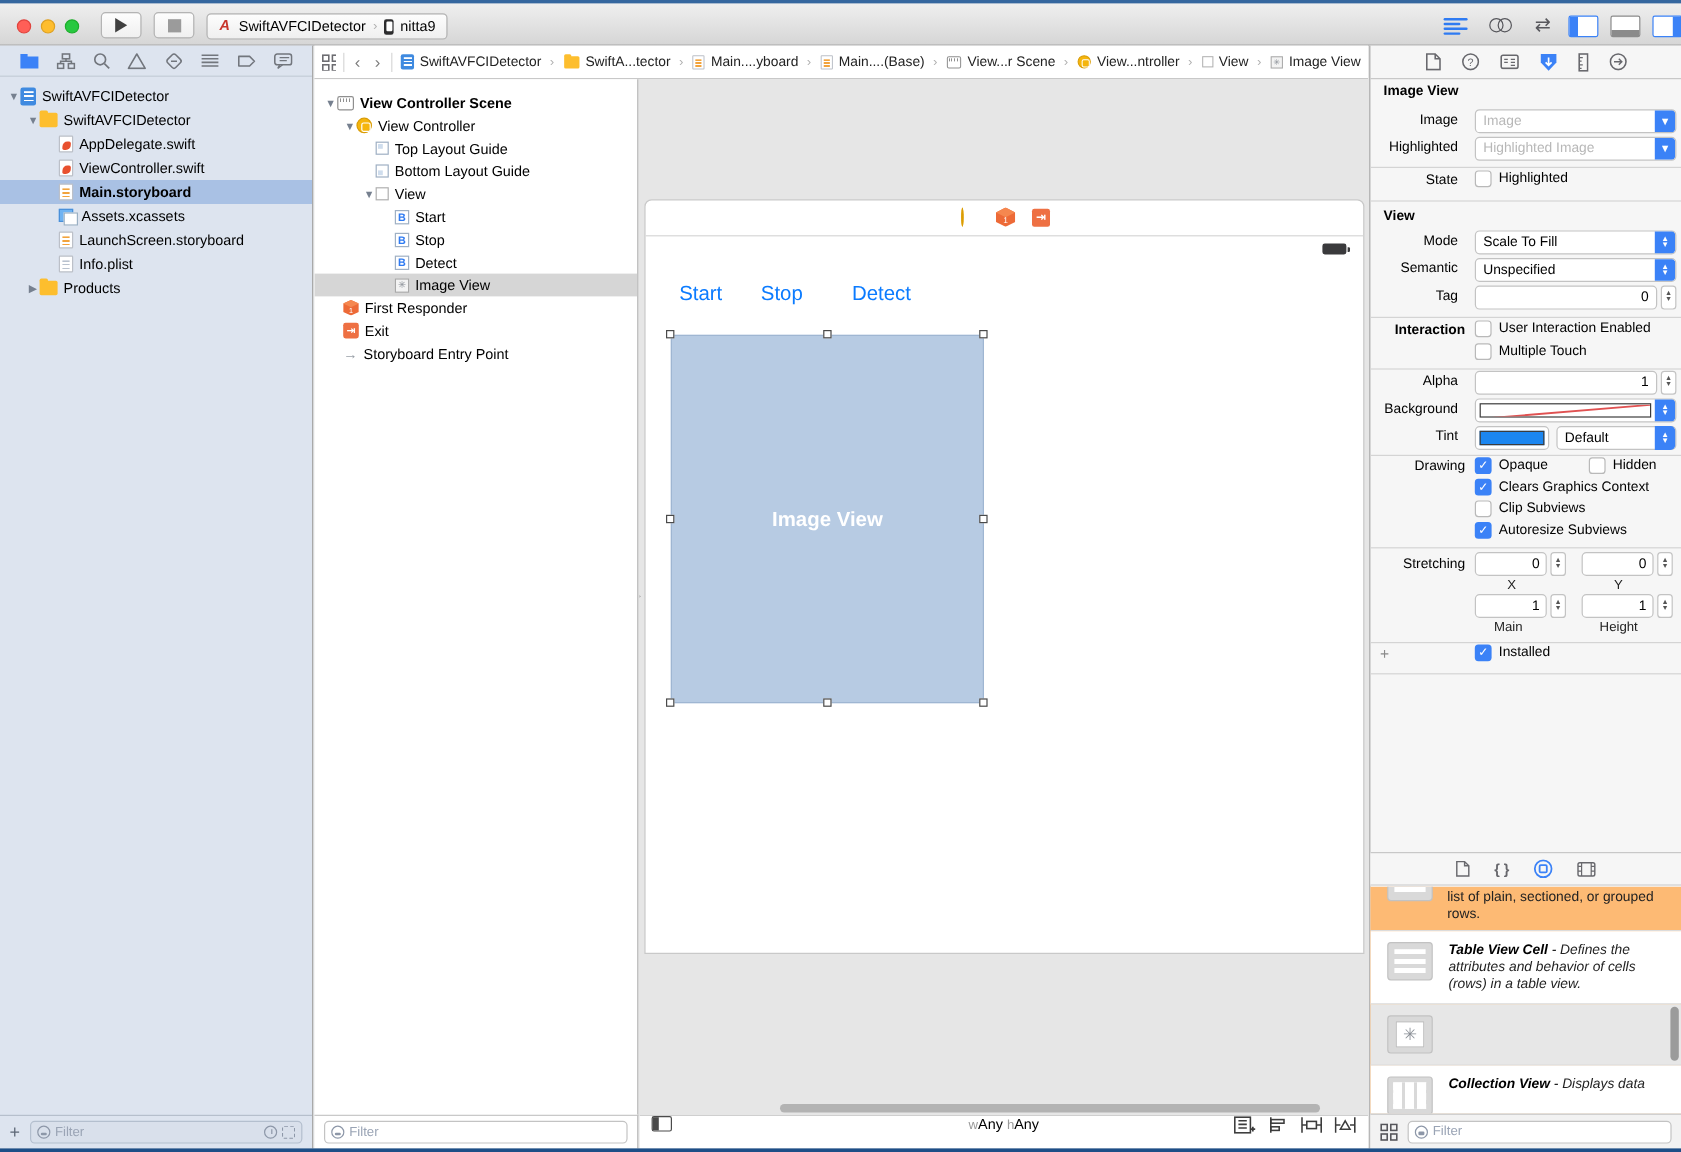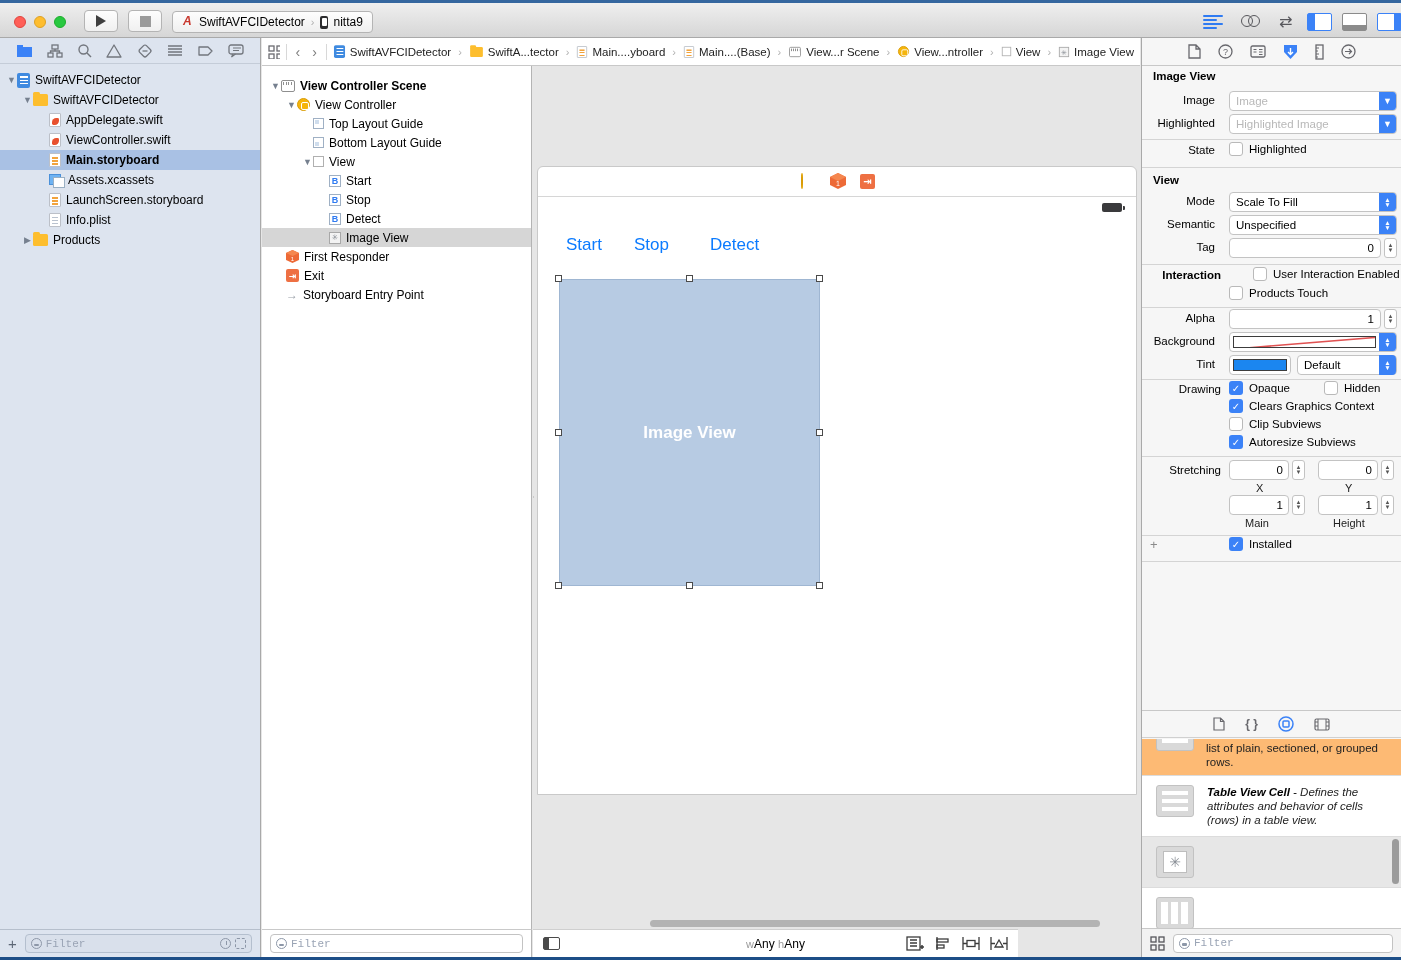--- a/index.html
+++ b/index.html
@@ -64,21 +64,21 @@
   .proj-icon { width:13px; height:15px; background:#3f8ae0; border-radius:2px; }
   .proj-icon::after { content:""; position:absolute; left:2.5px; top:3px; width:8px; height:9px; background:repeating-linear-gradient(#fff 0 1.5px, #3f8ae0 1.5px 3.5px); }
   .folder-icon { width:15px; height:12px; background:#fdbe2e; border-radius:1.5px; }
   .folder-icon::before { content:""; position:absolute; top:-2.5px; left:0; width:7px; height:3px; background:#fdbe2e; border-radius:1.5px 1.5px 0 0; }
   .assets-icon { width:14px; height:12px; }
   .assets-icon::before { content:""; position:absolute; left:0; top:0; width:10px; height:9px; background:#6fb3f2; border:1px solid #4a90d9; }
   .assets-icon::after { content:""; position:absolute; left:4px; top:3px; width:10px; height:9px; background:#fff; border:1px solid #9ab0c4; }
   #nav-bottom { position:absolute; left:0; right:0; bottom:0; height:28px; border-top:1px solid #b6bfcc; display:flex; align-items:center; padding:0 8px; gap:8px; }
   .plus-btn { font-size:15px; color:#5d6below57; color:#5d6776; }
   .filter-field { flex:1; height:19px; border:1px solid #b4bfce; border-radius:4px; background:#d9e0eb; display:flex; align-items:center; padding:0 5px; gap:4px; }
-  .filter-field input { border:none; outline:none; background:transparent; font-size:11px; flex:1; min-width:0; color:#333; font-family:Liberation Mono, monospace; }
+  .filter-field input { border:none; outline:none; background:transparent; font-size:11px; flex:1; min-width:0; color:#333; font-family:Liberation Sans, sans-serif; }
   .filter-field input::placeholder { color:#9aa4b5; }
   .filter-glyph { width:11px; height:11px; border:1px solid #8d97a8; border-radius:50%; position:relative; flex:none; }
   .filter-glyph::after { content:""; position:absolute; left:2px; right:2px; top:4.5px; height:2.5px; background:#8d97a8; border-radius:1px; }
   .clock-glyph { width:11px; height:11px; border:1px solid #8d97a8; border-radius:50%; position:relative; flex:none; }
   .clock-glyph::after { content:""; position:absolute; left:4.5px; top:2px; width:1px; height:4px; background:#8d97a8; }
   .dashedbox-glyph { width:11px; height:11px; border:1px dashed #8d97a8; border-radius:2px; flex:none; }
 
   
   #editor-header { top:38px; left:262px; width:878px; height:28px; background:#fff; border-bottom:1px solid #c8c8c8; display:flex; align-items:center; padding:0 6px; gap:6px; font-size:11.5px; }
   .jb-sep { width:1px; height:16px; background:#d8d8d8; }
@@ -115,21 +115,21 @@
   .vc-big::after { content:""; position:absolute; left:3px; top:3px; width:7px; height:7px; border:1.8px solid #fff; border-radius:2px; }
   .exit-big { width:15px; height:15px; background:#ee7043; border-radius:2px; color:#fff; font-size:10px; font-weight:bold; display:flex; align-items:center; justify-content:center; }
   .battery { position:absolute; right:14px; top:36px; width:20px; height:9px; background:#3a3a3c; border-radius:2px; }
   .battery::after { content:""; position:absolute; right:-3px; top:2.5px; width:2px; height:4px; background:#3a3a3c; border-radius:0 1px 1px 0; }
   .canvas-btn { position:absolute; font-size:17px; color:#0b7bff; }
   #image-view-rect { position:absolute; left:21px; top:112px; width:261px; height:307px; background:#b7cbe3; border:1px solid #9fb6d2; display:flex; align-items:center; justify-content:center; }
   #image-view-rect .iv-label { color:#fff; font-weight:bold; font-size:17px; }
   .handle { position:absolute; width:7px; height:7px; background:#fff; border:1px solid #4a4a4a; }
   #hscroll { left:117px; bottom:2px; width:450px; height:7px; background:#b3b3b3; border-radius:4px; }
   #splitter-handle { top:425px; left:-6px; width:0; height:0; border-top:6px solid transparent; border-bottom:6px solid transparent; border-left:7px solid #9a9a9a; }
-  #canvas-bottom { position:absolute; left:533px; width:485px; bottom:3px; height:28px; background:#fff; border-top:1px solid #cfcfcf; display:flex; align-items:center; padding:0 10px; }
+  #canvas-bottom { position:absolute; left:533px; width:607px; bottom:3px; height:28px; background:#fff; border-top:1px solid #cfcfcf; display:flex; align-items:flex-start; padding:0 10px; }
   .outline-toggle { width:17px; height:13px; border:1.5px solid #4a4a4a; border-radius:2px; position:relative; }
   .outline-toggle::after { content:""; position:absolute; left:0; top:0; bottom:0; width:5px; background:#4a4a4a; }
   #size-class { position:absolute; left:0; right:0; text-align:center; font-size:12px; color:#000; }
   #size-class .dim { color:#9a9a9a; font-size:11px; }
   #constraint-icons { margin-left:auto; display:flex; gap:10px; align-items:center; }
   #constraint-icons svg { display:block; }
 
   
   #inspector { top:38px; left:1141px; right:0; bottom:3px; background:#f6f6f6; border-left:1px solid #a9a9a9; }
   #insp-tabs { height:28px; border-bottom:1px solid #c8c8c8; display:flex; align-items:center; justify-content:center; gap:17px; }
@@ -575,27 +575,27 @@
     <span class="num-field">
         <span>0</span>
       </span>
     <span class="stepper">
         <span>▲</span>
         <span>▼</span>
       </span>
   </div>
   <div class="sep" style="top:226px;"></div>
   <span class="insp-label" style="top:231px;font-weight:bold;">Interaction</span>
-  <span class="cb-row" style="left:87px; top:229px;margin-left:24px;">
+  <span class="cb-row" style="left:87px; top:229px;">
       <span class="cb off"></span>
       <span>User Interaction Enabled</span>
     </span>
   <span class="cb-row" style="left:87px; top:248px;">
       <span class="cb off"></span>
-      <span>Products Touch</span>
+      <span>Multiple Touch</span>
     </span>
   <div class="sep" style="top:269px;"></div>
   <div class="insp-row" style="top:271px;">
     <span class="insp-label">Alpha</span>
     <span class="num-field">
         <span>1</span>
       </span>
     <span class="stepper">
         <span>▲</span>
         <span>▼</span>
@@ -718,20 +718,21 @@
       </div>
       <div class="lib-row hl">
         <span class="lib-thumb">
             <span class="palm">✳</span>
           </span>
       </div>
       <div class="lib-row">
         <span class="lib-thumb">
             <span class="cv-grid"></span>
           </span>
+        <span class="lib-text"><b>Collection View</b><span> - Displays data</span></span>
       </div>
       <div id="lib-scrollbar"></div>
     </div>
     <div id="lib-bottom">
       <svg width="15" height="15" fill="none" stroke="#55555a" stroke-width="1.3">
           <rect x="1" y="1" width="5" height="5"></rect>
           <rect x="9" y="1" width="5" height="5"></rect>
           <rect x="1" y="9" width="5" height="5"></rect>
           <rect x="9" y="9" width="5" height="5"></rect>
         </svg>

